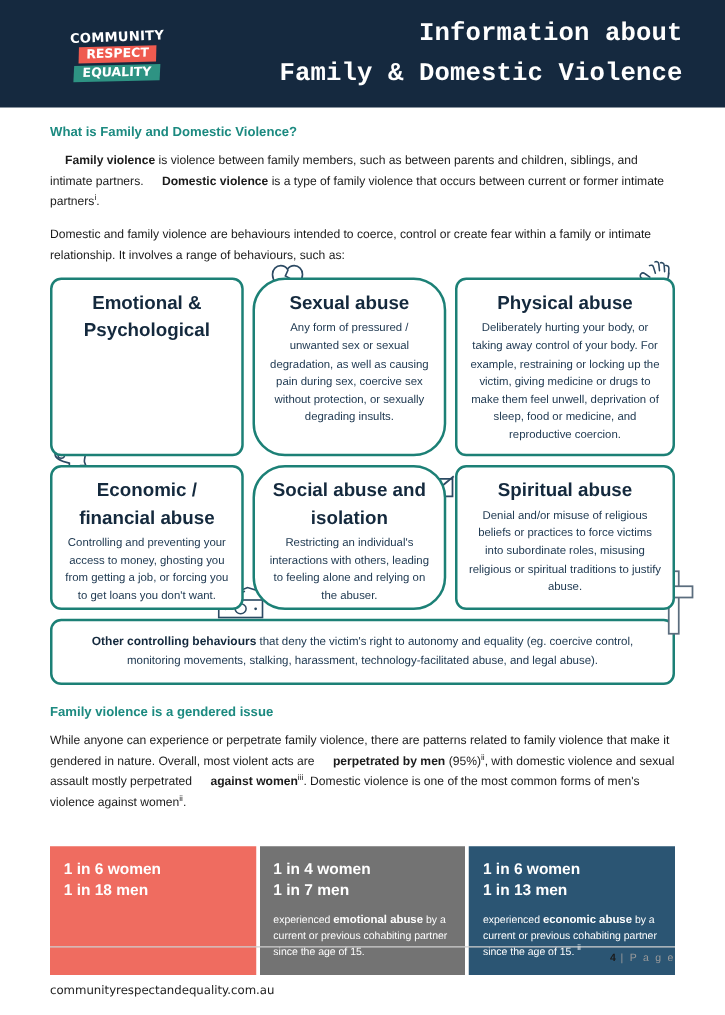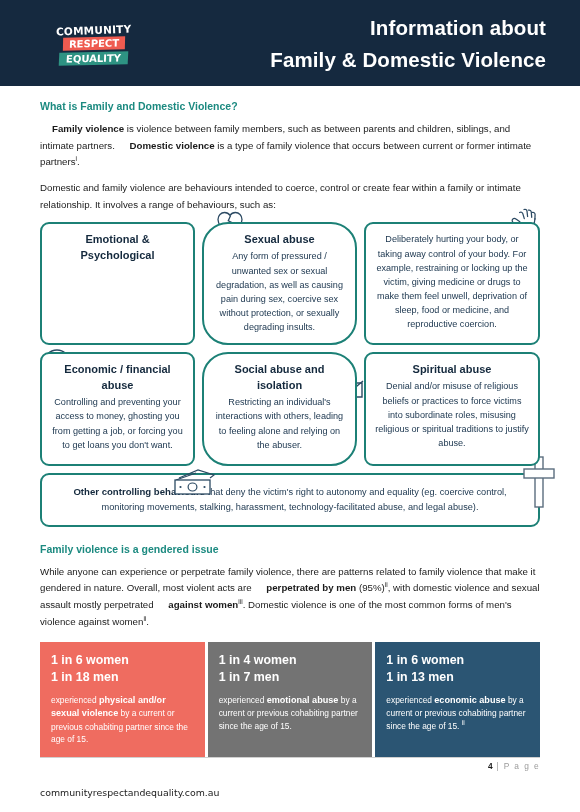--- a/index.html
+++ b/index.html
@@ -49,20 +49,21 @@
   .header-title {
     position: absolute;
     right: 34px; top: 12px;
     width: 400px;
     text-align: right;
     color: #ffffff;
     font-size: 20.5px;
     font-weight: 700;
     line-height: 1.55;
     letter-spacing: 0.1px;
+    font-family: Liberation Mono, monospace;
   }
 
   
   .body-wrap { padding: 0 40px; position: relative; }
   h2.section-head {
     color: #1c8a80;
     font-size: 10.5px;
     font-weight: 700;
     margin-top: 14px;
     margin-bottom: 9px;
@@ -92,32 +93,32 @@
     border-radius: 9px;
     background: #ffffff;
     padding: 8px 9px 9px 9px;
     text-align: center;
     position: relative;
   }
   .box.b1 { width: 155px; }
   .box.b2 { width: 155px; border-radius: 26px; }
   .box.b3 { flex: 1; }
   .box-title {
-    font-size: 11px;
+    font-size: 15px;
     font-weight: 700;
     color: #14293d;
     line-height: 1.45;
     margin-bottom: 1px;
   }
   .box-text {
     font-size: 9.1px;
     color: #203a52;
     line-height: 1.56;
   }
-  .row2 .box { padding-bottom: 12px; }
+  .row2 .box { padding-bottom: 2px; }
   .wide-box {
     border: 2px solid #1c8076;
     border-radius: 9px;
     padding: 9px 14px 10px 14px;
     text-align: center;
     font-size: 9.2px;
     color: #203a52;
     line-height: 1.62;
   }
   .wide-box b { font-weight: 700; color: #14293d; font-size: 9.6px; }
@@ -128,21 +129,21 @@
   .icon-heart  { left: 176px; top: -13px; }
   .icon-fist   { right: 2px;  top: -16px; }
   .icon-money  { left: 132px; top: 245px; }
   .icon-speech { left: 295px; top: 157px; }
   .icon-cross  { right: -20px; top: 232px; }
 
   
   .stats {
     display: flex;
     gap: 3px;
-    margin-top: 11px;
+    margin-top: 25px;
   }
   .stat {
     flex: 1;
     padding: 10px 11px 12px 11px;
     color: #ffffff;
     min-height: 103px;
   }
   .stat.s1 { background: #ef6c60; }
   .stat.s2 { background: #737373; }
   .stat.s3 { background: #2b5573; }
@@ -270,20 +271,21 @@
 
       <div class="row row1">
         <div class="box b1">
           <div class="box-title">Emotional &amp; Psychological</div>
         </div>
         <div class="box b2">
           <div class="box-title">Sexual abuse</div>
           <div class="box-text">Any form of pressured / unwanted sex or sexual degradation, as well as causing pain during sex, coercive sex without protection, or sexually degrading insults.</div>
         </div>
         <div class="box b3">
+          <div class="box-title">Physical abuse</div>
           <div class="box-text">Deliberately hurting your body, or taking away control of your body. For example, restraining or locking up the victim, giving medicine or drugs to make them feel unwell, deprivation of sleep, food or medicine, and reproductive coercion.</div>
         </div>
       </div>
 
       <div class="row row2">
         <div class="box b1">
           <div class="box-title">Economic / financial abuse</div>
           <div class="box-text">Controlling and preventing your access to money, ghosting you from getting a job, or forcing you to get loans you don't want.</div>
         </div>
         <div class="box b2">
@@ -304,21 +306,20 @@
     <h2 class="section-head" style="margin-top:16px;">Family violence is a gendered issue</h2>
 
     <p class="para"><span>While anyone can experience or perpetrate family violence, there are patterns related to family violence that make it gendered in nature.  Overall, most violent acts are </span><b>perpetrated by men</b><span> (95%)</span><sup>ii</sup><span>, with domestic violence and sexual assault mostly perpetrated </span><b>against women</b><sup>iii</sup><span>. Domestic violence is one of the most common forms of men's violence against women</span><sup>ii</sup><span>.</span></p>
 
     <div class="stats">
       <div class="stat s1">
         <div class="stat-head">
           <div>1 in 6 women</div>
           <div>1 in 18 men</div>
         </div>
-        <div class="stat-body"><span>experienced </span><b>physical and/or sexual violence</b><span> by a current or previous cohabiting partner since the age of 15.</span></div>
       </div>
 
       <div class="stat s2">
         <div class="stat-head">
           <div>1 in 4 women</div>
           <div>1 in 7 men</div>
         </div>
         <div class="stat-body"><span>experienced </span><b>emotional abuse</b><span> by a current or previous cohabiting partner since the age of 15.</span></div>
       </div>
 

